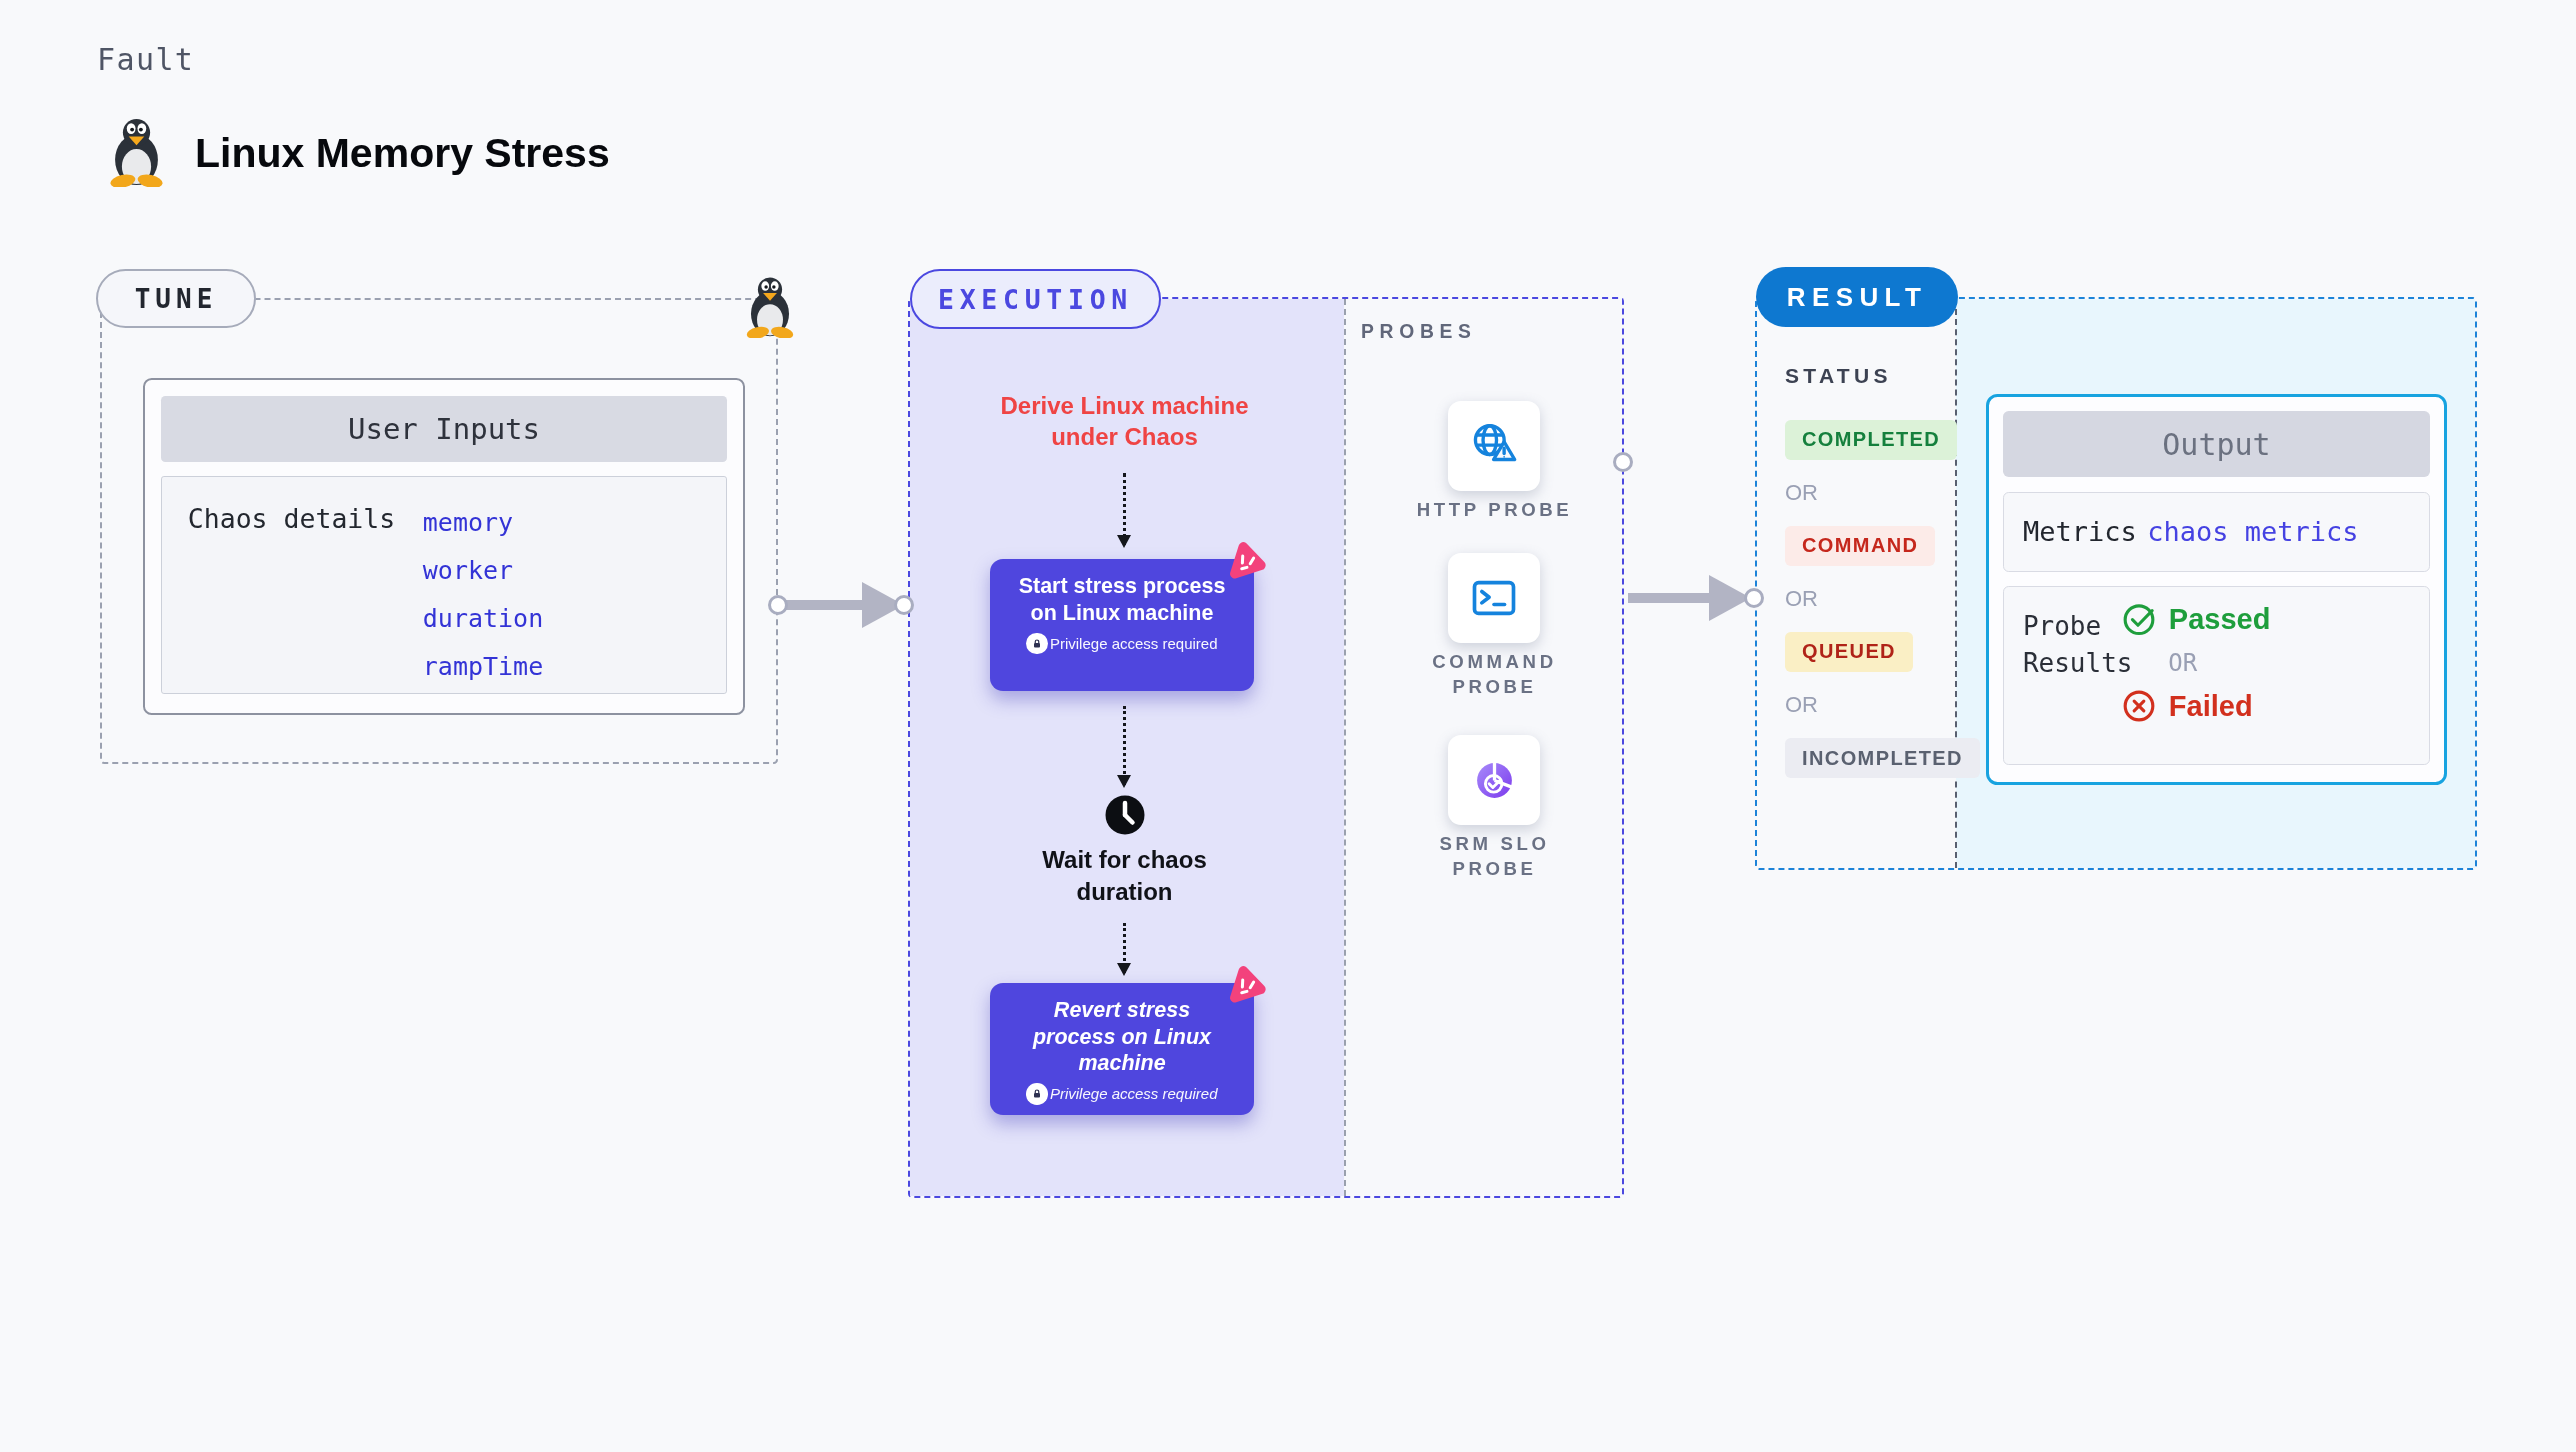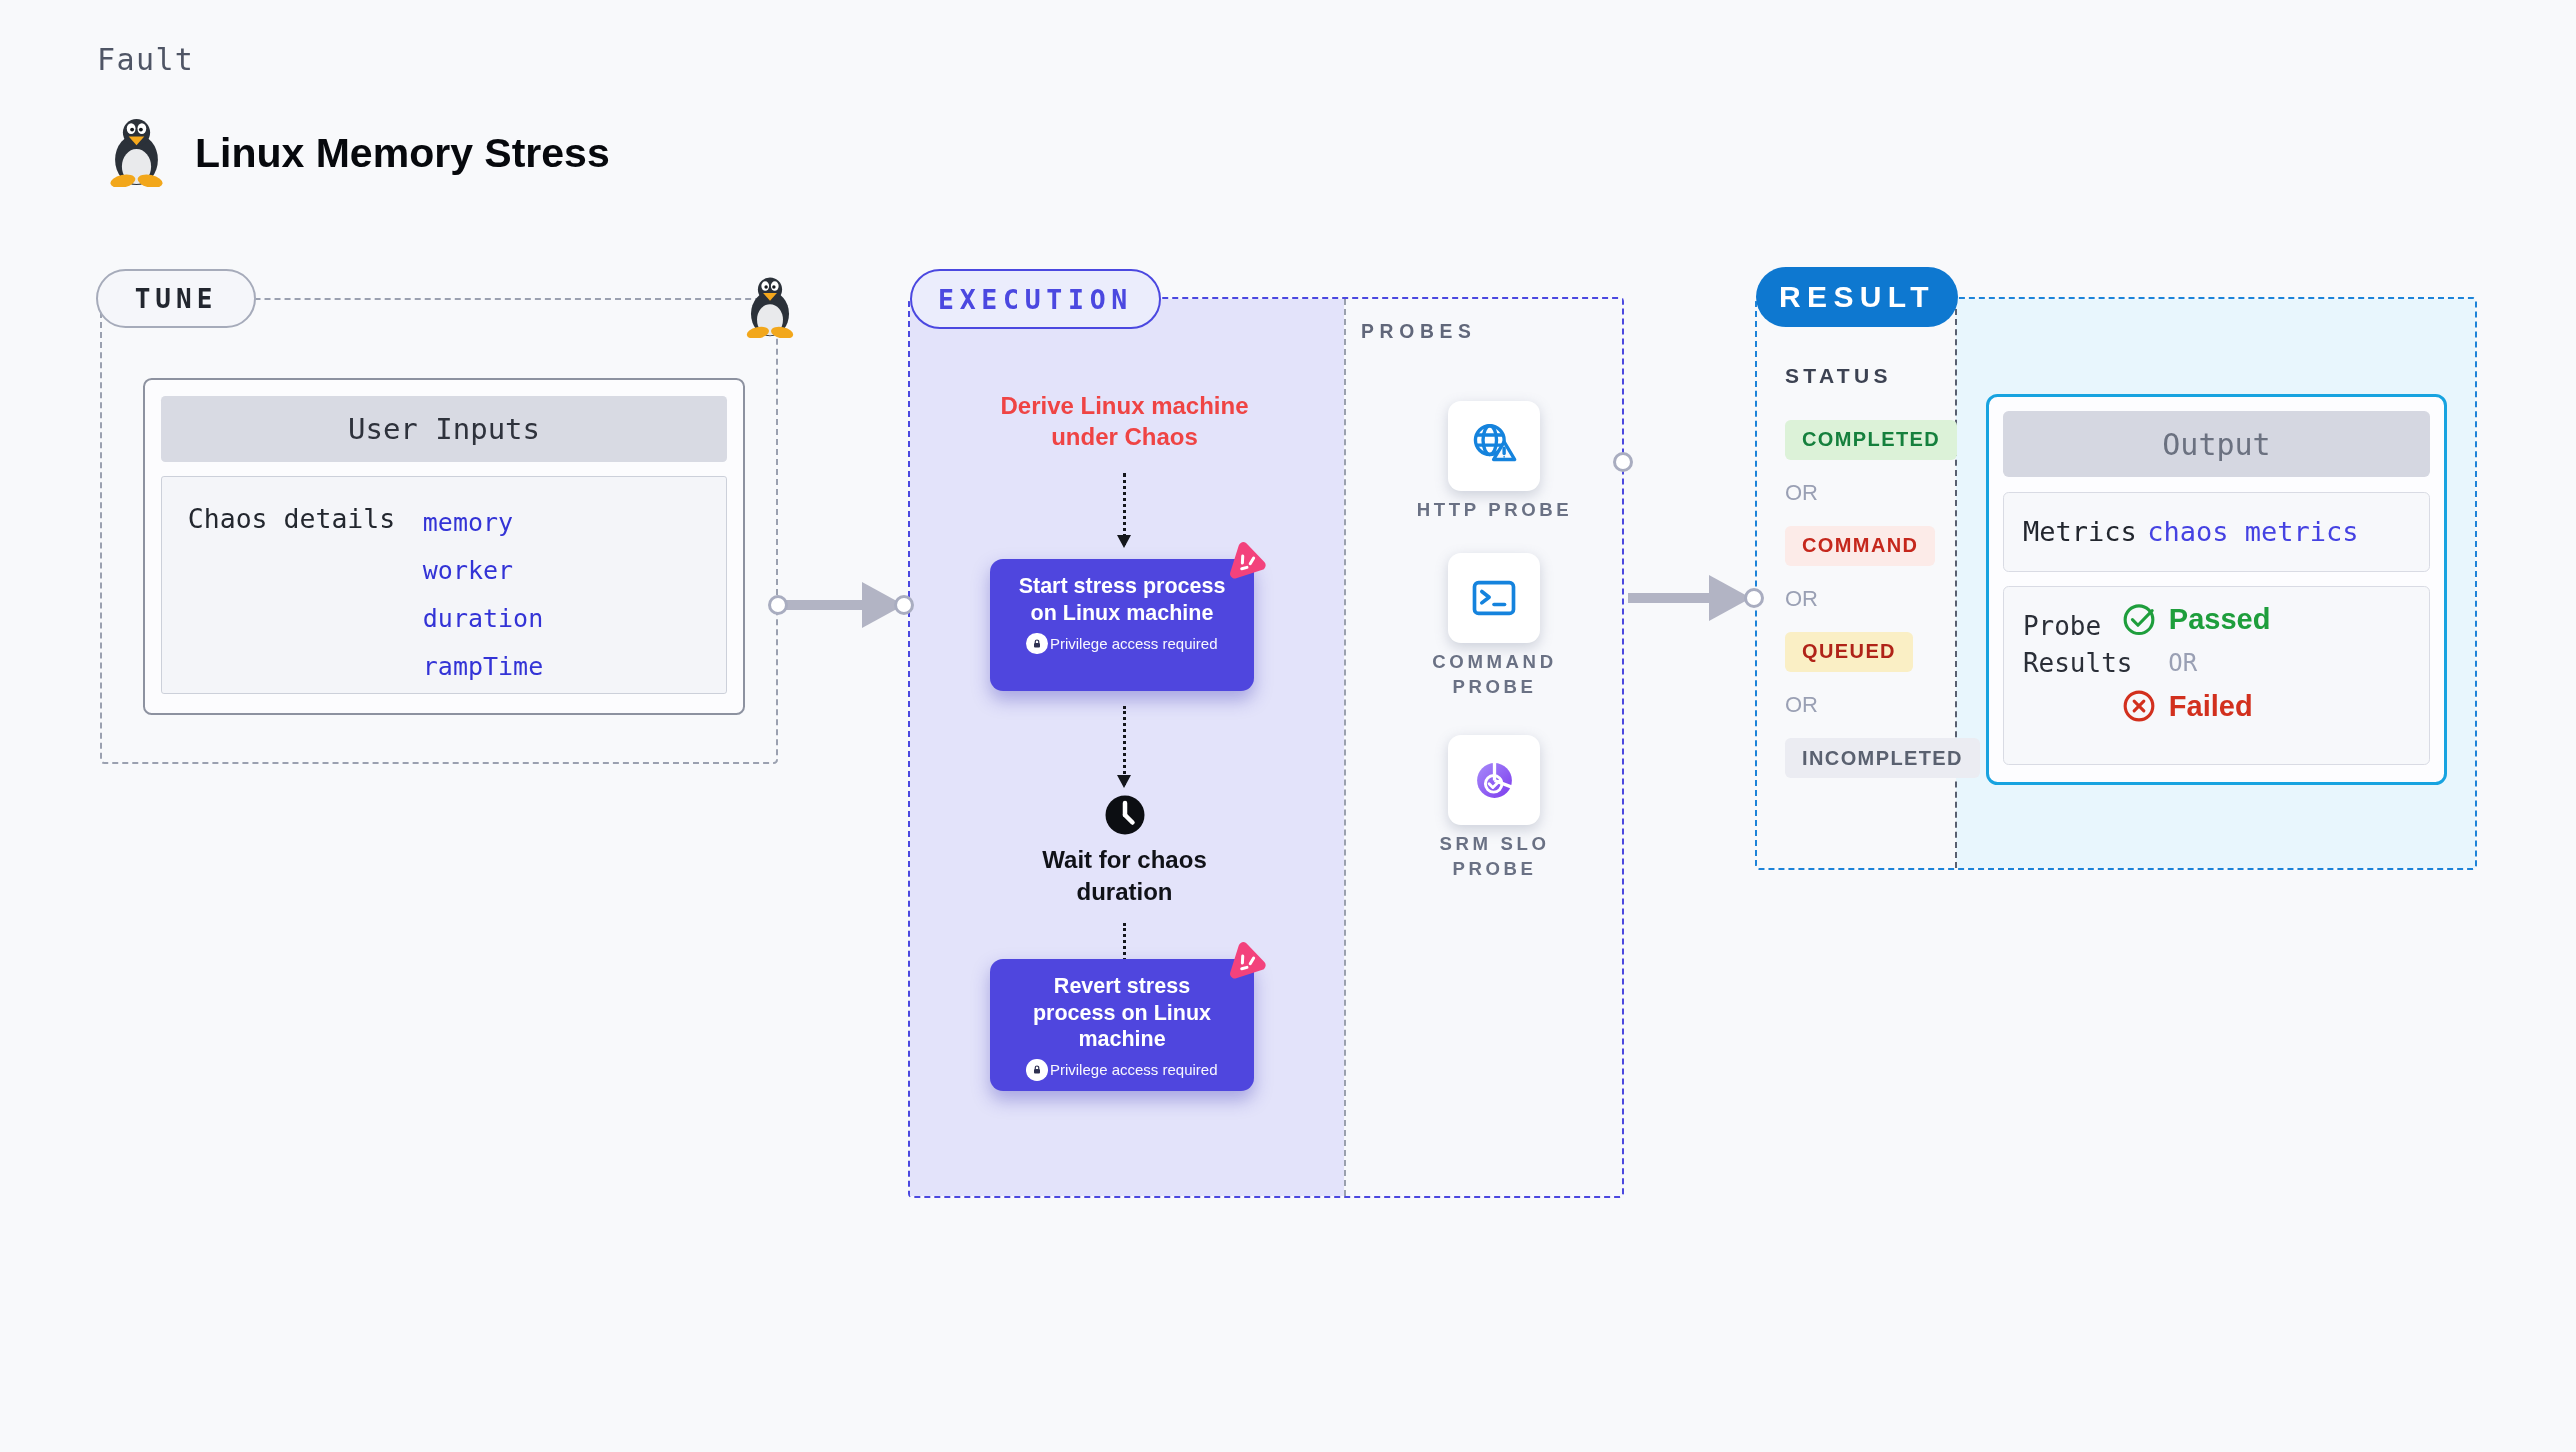--- a/index.html
+++ b/index.html
@@ -72,21 +72,21 @@
               border-radius:13px;box-shadow:0 4.3px 13px rgba(100,110,140,0.28);z-index:4;
               display:flex;align-items:center;justify-content:center;}
   .probe-name{position:absolute;left:1394px;width:201px;text-align:center;font-size:18.6px;
               font-weight:bold;color:#6a7184;letter-spacing:3.6px;line-height:1.35;z-index:4;}
 
   
   .result-box{left:1755px;top:297px;width:722px;height:573px;border:2.9px dashed #1d83d8;}
   .result-cyan{position:absolute;left:199px;top:0;right:0;height:100%;background:#e8f6fd;}
   .result-divider{position:absolute;left:198px;top:0;height:100%;border-left:2.1px dashed #596070;}
   .result-pill{left:1756px;top:267px;width:202px;height:60px;background:#0e78d0;color:#ffffff;
-               font-size:30px;letter-spacing:6.4px;}
+               font-size:26px;letter-spacing:6.4px;}
   .status-col{position:absolute;left:1785px;top:364px;z-index:4;}
   .status-title{font-size:21px;font-weight:bold;color:#3c4252;letter-spacing:4.3px;margin-bottom:31.5px;}
   .badge{display:inline-block;padding:8.6px 17px;border-radius:5.7px;font-size:20px;font-weight:bold;
          letter-spacing:1.4px;}
   .badge-completed{background:#dcf2d8;color:#15803d;}
   .badge-errored{background:#fcebe8;color:#c5271c;}
   .badge-queued{background:#faefc5;color:#b02318;}
   .badge-incompleted{background:#ebecf2;color:#5a6170;}
   .status-or{font-size:22px;color:#9aa0b4;font-weight:500;margin:20px 0;}
   .output-card{position:absolute;left:1986px;top:394px;width:461px;height:391px;background:#fdfdff;
@@ -203,21 +203,21 @@
 
   <svg class="clock-wrap" viewBox="0 0 56 56">
     <circle cx="28" cy="28" r="26" fill="#0c0e12"></circle>
     <path d="M28 28 L28 12" stroke="#ffffff" stroke-width="6" stroke-linecap="round"></path>
     <path d="M28 28 L38 38" stroke="#ffffff" stroke-width="6" stroke-linecap="round"></path>
   </svg>
   <div class="wait-text">Wait for chaos duration</div>
 
   <div class="varrow" style="left:1123px;top:923px;height:50px;"></div>
 
-  <div class="step-card" style="top:959px;">
+  <div class="step-card" style="top:983px;font-style:italic;">
     <svg class="chaos-icon" viewBox="0 0 64 64">
       <polygon points="12,46 34,10 53,43" fill="#f3427c" stroke="#f3427c" stroke-width="14" stroke-linejoin="round" transform="rotate(-14 32 32)"></polygon>
       <g stroke="#ffffff" stroke-width="4.5" stroke-linecap="round" transform="rotate(-14 32 32)">
         <line x1="30" y1="23" x2="27" y2="33"></line>
         <line x1="24" y1="41" x2="32" y2="41"></line>
         <line x1="38" y1="37" x2="45" y2="30"></line>
       </g>
     </svg>
     <div class="step-title">Revert stress process on Linux machine</div>
     <div class="priv-row">

